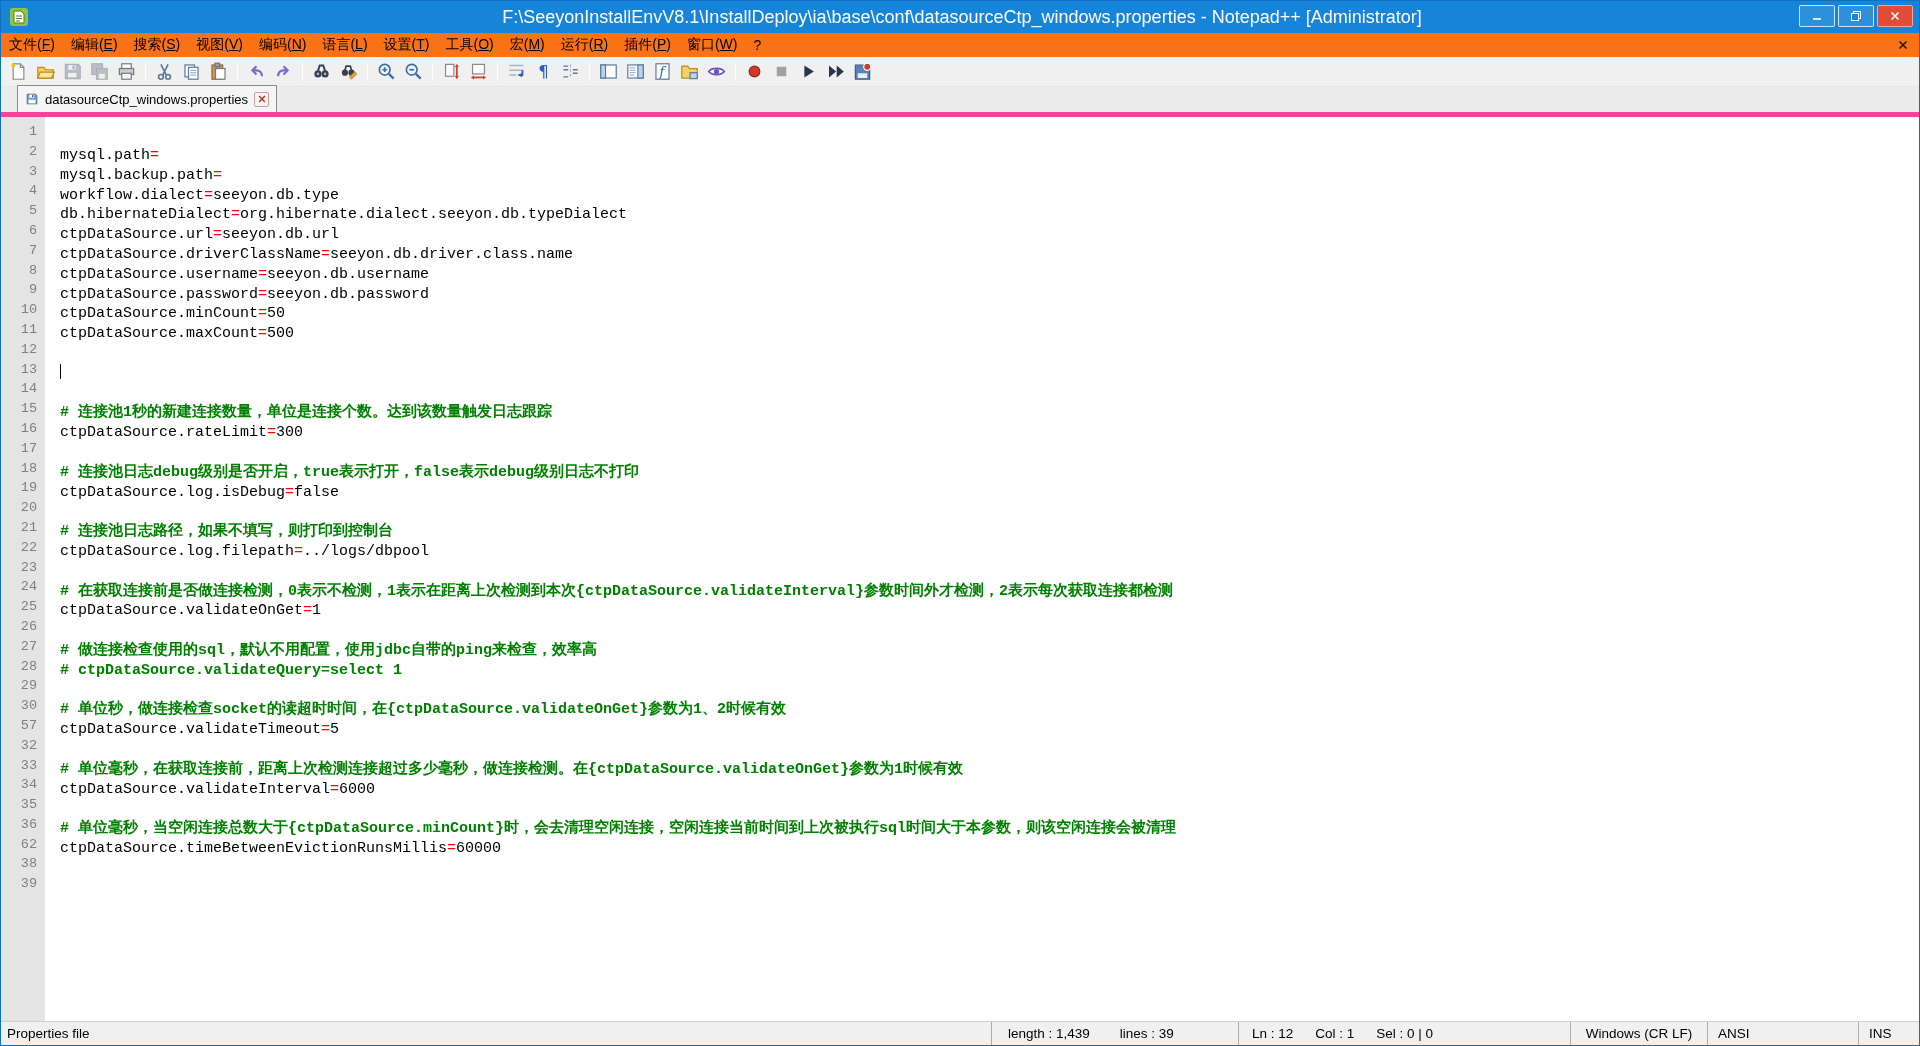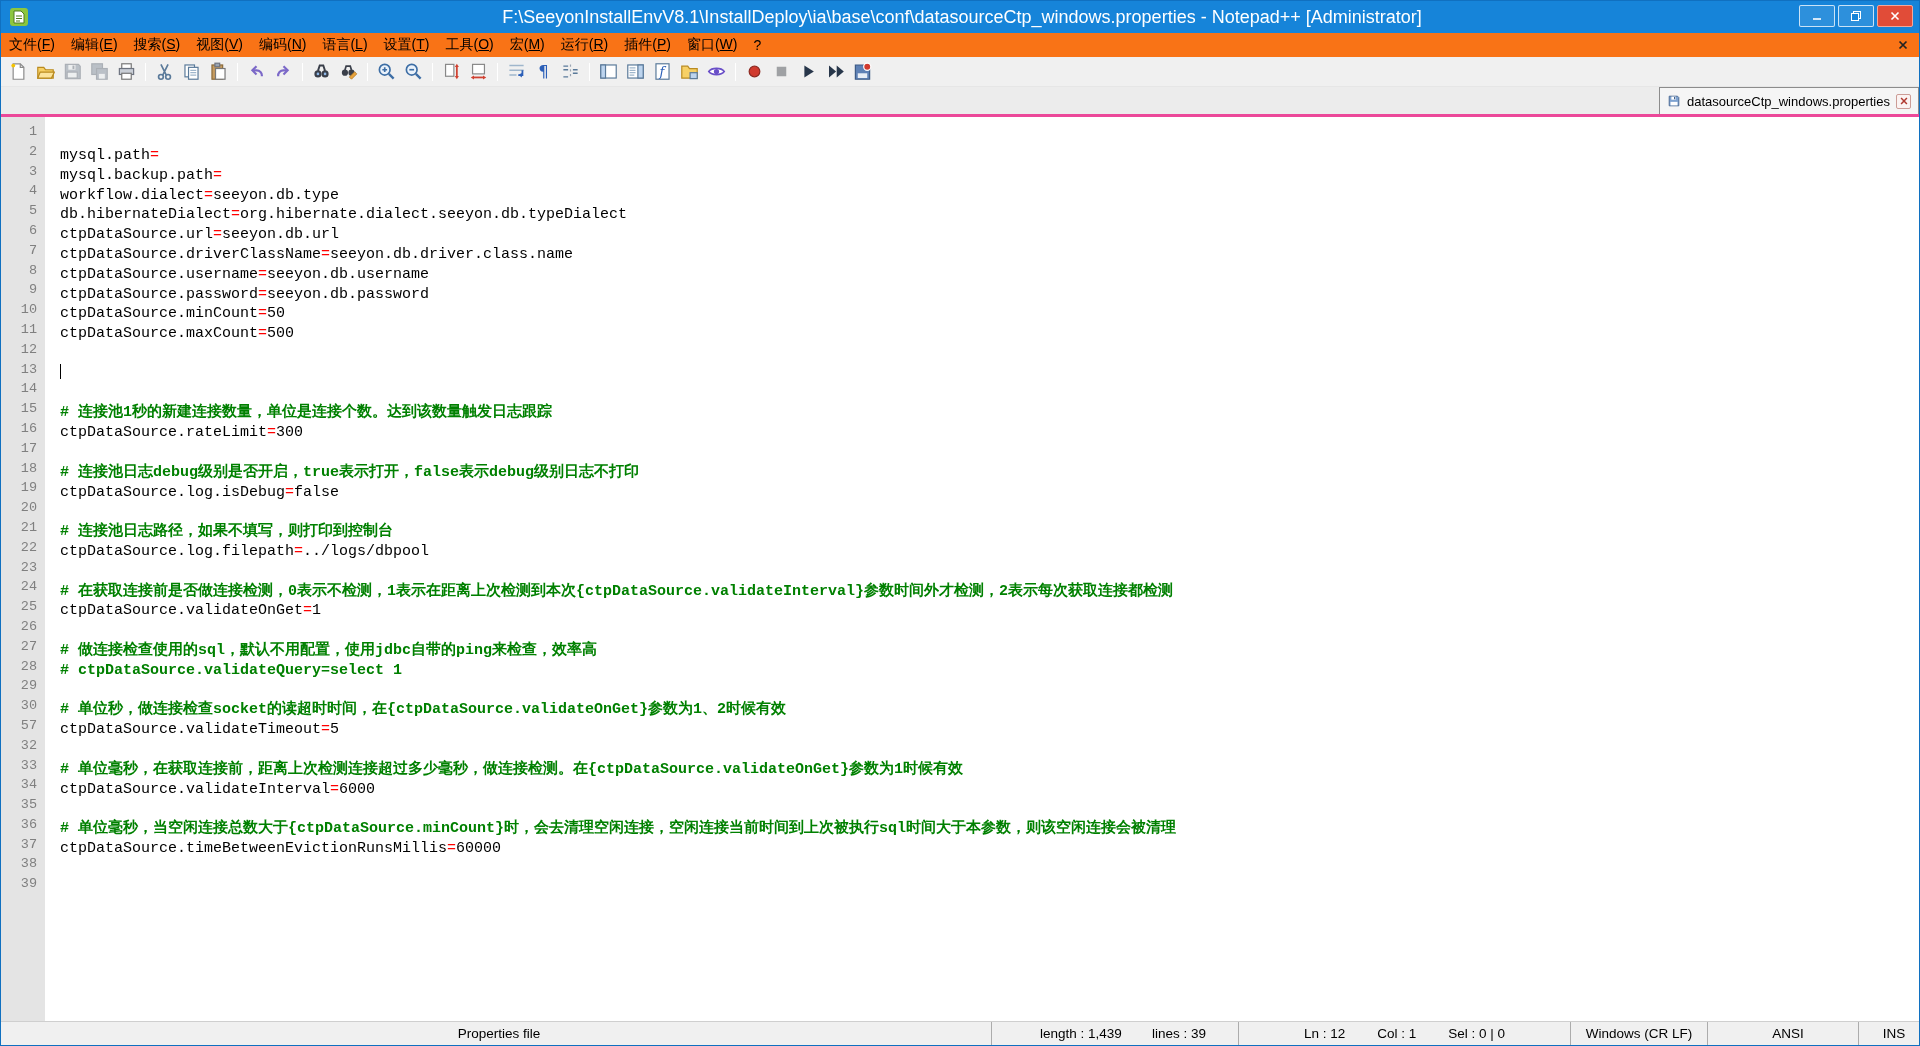--- a/index.html
+++ b/index.html
@@ -22,46 +22,46 @@
   .menu-close{margin-left:auto;margin-right:10px;display:flex;align-items:center;}
 
   
   .toolbar{height:30px;background:#F0F0F0;display:flex;align-items:center;padding:0 5px;gap:2px;flex:none;border-bottom:1px solid #E6E6E6;}
   .tbtn{width:25px;height:25px;display:flex;align-items:center;justify-content:center;border-radius:2px;}
   .tbtn svg{width:19px;height:19px;}
   .tbtn.disabled{opacity:.42;filter:grayscale(65%);}
   .tsep{width:1px;height:18px;background:#BDBDBD;border-right:1px solid #fff;margin:0 4px;flex:none;}
 
   
-  .tabbar{height:30px;background:#ECECEC;display:flex;align-items:flex-end;padding-left:16px;border-bottom:3px solid #ec4899;flex:none;justify-content:flex-end;}
+  .tabbar{height:30px;background:#ECECEC;display:flex;align-items:flex-end;padding-left:16px;border-bottom:5px solid #ec4899;flex:none;}
   .tab{height:27px;display:flex;align-items:center;gap:6px;padding:0 7px;background:#F5F5F5;border:1px solid #8C8C8C;border-bottom:none;font-size:13px;white-space:nowrap;}
   .tab-disk svg{width:14px;height:14px;display:block;}
   .tab-close{width:15px;height:15px;border:1px solid #CC9C96;border-radius:2px;display:flex;align-items:center;justify-content:center;background:#FBF3F2;}
   .tab-close svg{width:10px;height:10px;display:block;}
 
   
   .editor{flex:1;background:linear-gradient(to right,#E4E4E4 0,#E4E4E4 44px,#FFFFFF 44px);overflow:hidden;font-family:"Liberation Mono","DejaVu Sans Mono",monospace;font-size:15px;line-height:19.8px;color:#000;}
   .lines{padding-top:5px;}
   .line{display:flex;height:19.8px;}
   .ln{width:44px;flex:none;text-align:right;padding-right:8px;color:#808080;font-size:13.5px;}
   .code{flex:1;padding-left:15px;white-space:pre;margin-top:24px;}
   .line.current .code{background:#E8E8FF;}
   .tk{color:#000000;}
   .te{color:#FF0000;}
   .tv{color:#000000;}
   .tc{color:#008000;font-weight:bold;}
   .caret{display:inline-block;width:1px;height:15px;background:#000;vertical-align:-2px;}
 
   
   .statusbar{height:24px;background:#F0F0F0;border-top:1px solid #CFCFCF;display:flex;align-items:stretch;font-size:13.5px;color:#000;flex:none;}
-  .sseg{display:flex;align-items:center;white-space:nowrap;justify-content:center;}
+  .sseg{display:flex;align-items:center;white-space:nowrap;}
   .sseg + .sseg{border-left:1px solid #ACACAC;}
   .s1{flex:1;padding-left:6px;}
   .s2{width:247px;padding-left:16px;gap:30px;}
-  .s3{width:332px;gap:32px;}
+  .s3{width:332px;padding-left:13px;gap:22px;}
   .s4{width:137px;justify-content:center;}
   .s5{width:151px;padding-left:10px;}
   .s6{width:61px;padding-left:10px;}
 </style>
 </head>
 <body>
 
 <div class="window">
 
   <div class="titlebar">
@@ -478,21 +478,21 @@
         </div>
         <div class="line">
           <div class="ln">35</div>
           <div class="code"><span class="tc"># 单位毫秒，当空闲连接总数大于{ctpDataSource.minCount}时，会去清理空闲连接，空闲连接当前时间到上次被执行sql时间大于本参数，则该空闲连接会被清理</span></div>
         </div>
         <div class="line">
           <div class="ln">36</div>
           <div class="code"><span class="tk">ctpDataSource.timeBetweenEvictionRunsMillis</span><span class="te">=</span><span class="tv">60000</span></div>
         </div>
         <div class="line">
-          <div class="ln">37</div>
+          <div class="ln">62</div>
           <div class="code"></div>
         </div>
         <div class="line">
           <div class="ln">38</div>
           <div class="code"></div>
         </div>
         <div class="line">
           <div class="ln">39</div>
           <div class="code"></div>
         </div>

